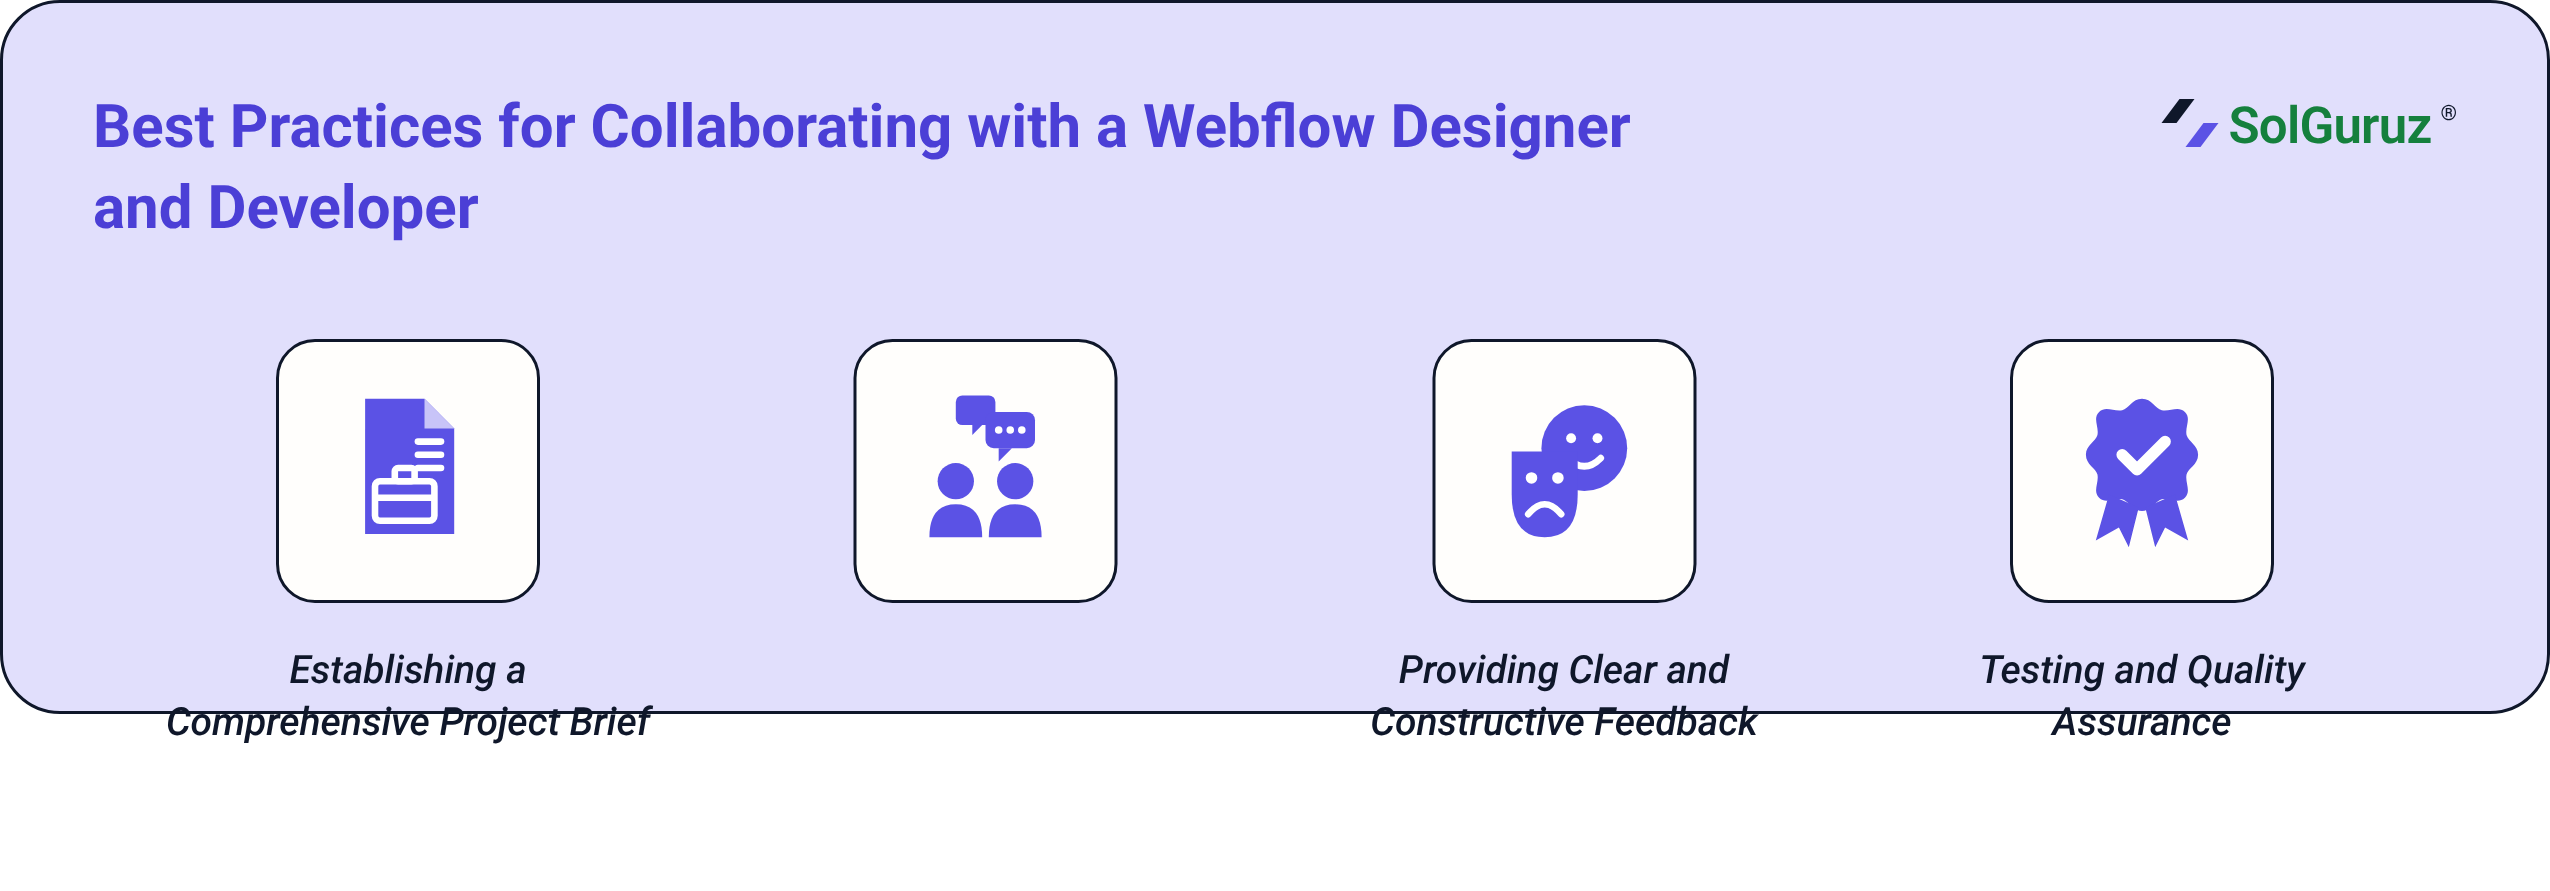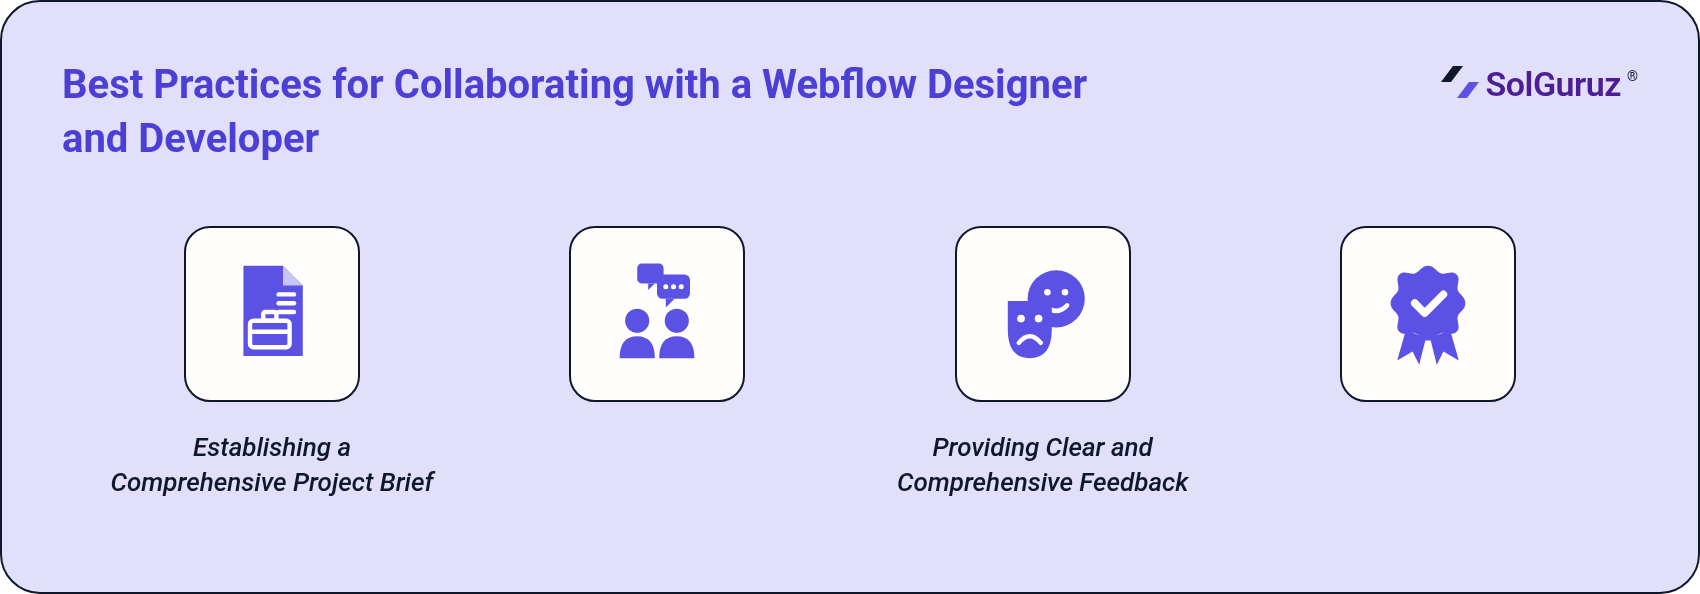--- a/index.html
+++ b/index.html
@@ -3,21 +3,21 @@
 <meta charset="utf-8">
 <style>
   * { box-sizing: border-box; margin: 0; padding: 0; }
   html, body { width: 1700px; height: 594px; }
   body {
     font-family: -apple-system, BlinkMacSystemFont, "Segoe UI", Roboto, "Helvetica Neue", Arial, sans-serif;
     background: #ffffff;
   }
   .card {
     width: 1700px;
-    height: 594px;
+    height: 476px;
     background: #E1DFFC;
     border: 2px solid #0F172A;
     border-radius: 40px;
     position: relative;
     padding: 56px 60px 50px 60px;
     display: flex;
     flex-direction: column;
   }
   .header {
     display: flex;
@@ -33,21 +33,21 @@
   }
   .logo {
     display: flex;
     align-items: center;
     gap: 6px;
     margin-top: 4px;
   }
   .logo-text {
     font-size: 34px;
     font-weight: 600;
-    color: #4c1d95;
+    color: #15803d;
     letter-spacing: -0.5px;
   }
   .logo-reg {
     font-size: 14px;
     color: #0F172A;
     align-self: flex-start;
     margin-top: 6px;
   }
   .grid {
     margin-top: 60px;
@@ -159,21 +159,21 @@
               <path d="M52 44 Q62 54 72 44" stroke="#ffffff" stroke-width="4" fill="none" stroke-linecap="round"></path>
 
               <path d="M18 40 H58 V66 Q58 92 38 92 Q18 92 18 66 Z" fill="#5B52E5"></path>
               <circle cx="30" cy="56" r="3.5" fill="#ffffff"></circle>
               <circle cx="46" cy="56" r="3.5" fill="#ffffff"></circle>
               <path d="M28 78 Q38 66 48 78" stroke="#ffffff" stroke-width="4" fill="none" stroke-linecap="round"></path>
             </g>
           </svg>
         </span>
       </div>
-      <div class="caption">Providing Clear and Comprehensive Feedback</div>
+      <div class="caption">Providing Clear and Constructive Feedback</div>
     </div>
 
     <div class="item">
       <div class="tile">
         <span>
           <svg width="110" height="110" viewBox="0 0 100 100">
             <g fill="#5B52E5">
               <path d="M50 8
                        C56 8 58 14 62 15
                        C67 16 72 12 76 16
@@ -191,16 +191,17 @@
                        C24 25 20 20 24 16
                        C28 12 33 16 38 15
                        C42 14 44 8 50 8 Z"></path>
               <path d="M30 66 L22 94 L36 86 L42 98 L48 74 Z"></path>
               <path d="M70 66 L78 94 L64 86 L58 98 L52 74 Z"></path>
             </g>
             <path d="M38 42 L47 51 L64 34" stroke="#ffffff" stroke-width="7" fill="none" stroke-linecap="round" stroke-linejoin="round"></path>
           </svg>
         </span>
       </div>
+      <div class="caption">Testing and Quality Assurance</div>
     </div>
 
   </div>
 </div>
 
 </body></html>

